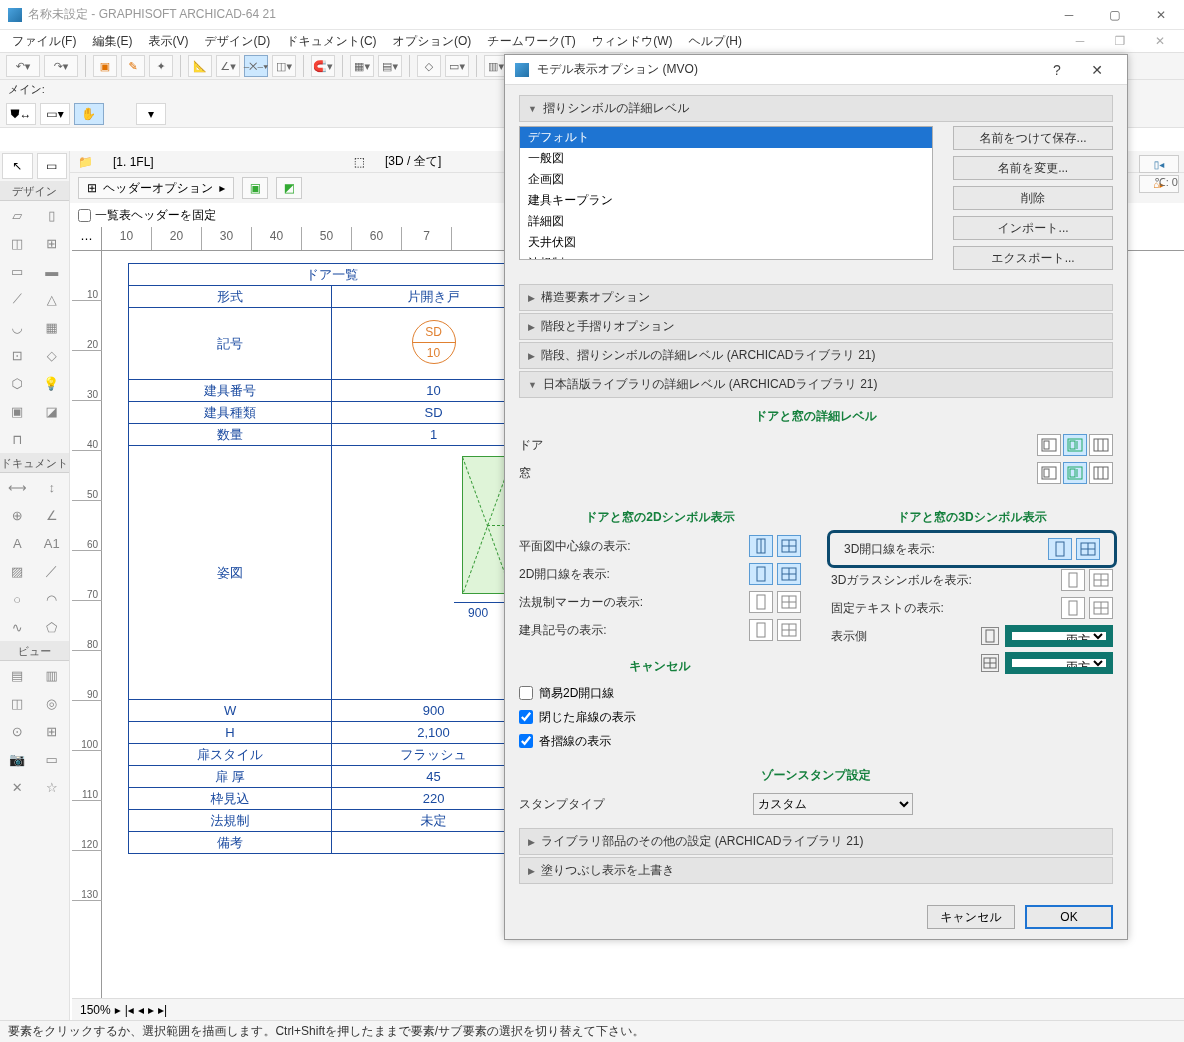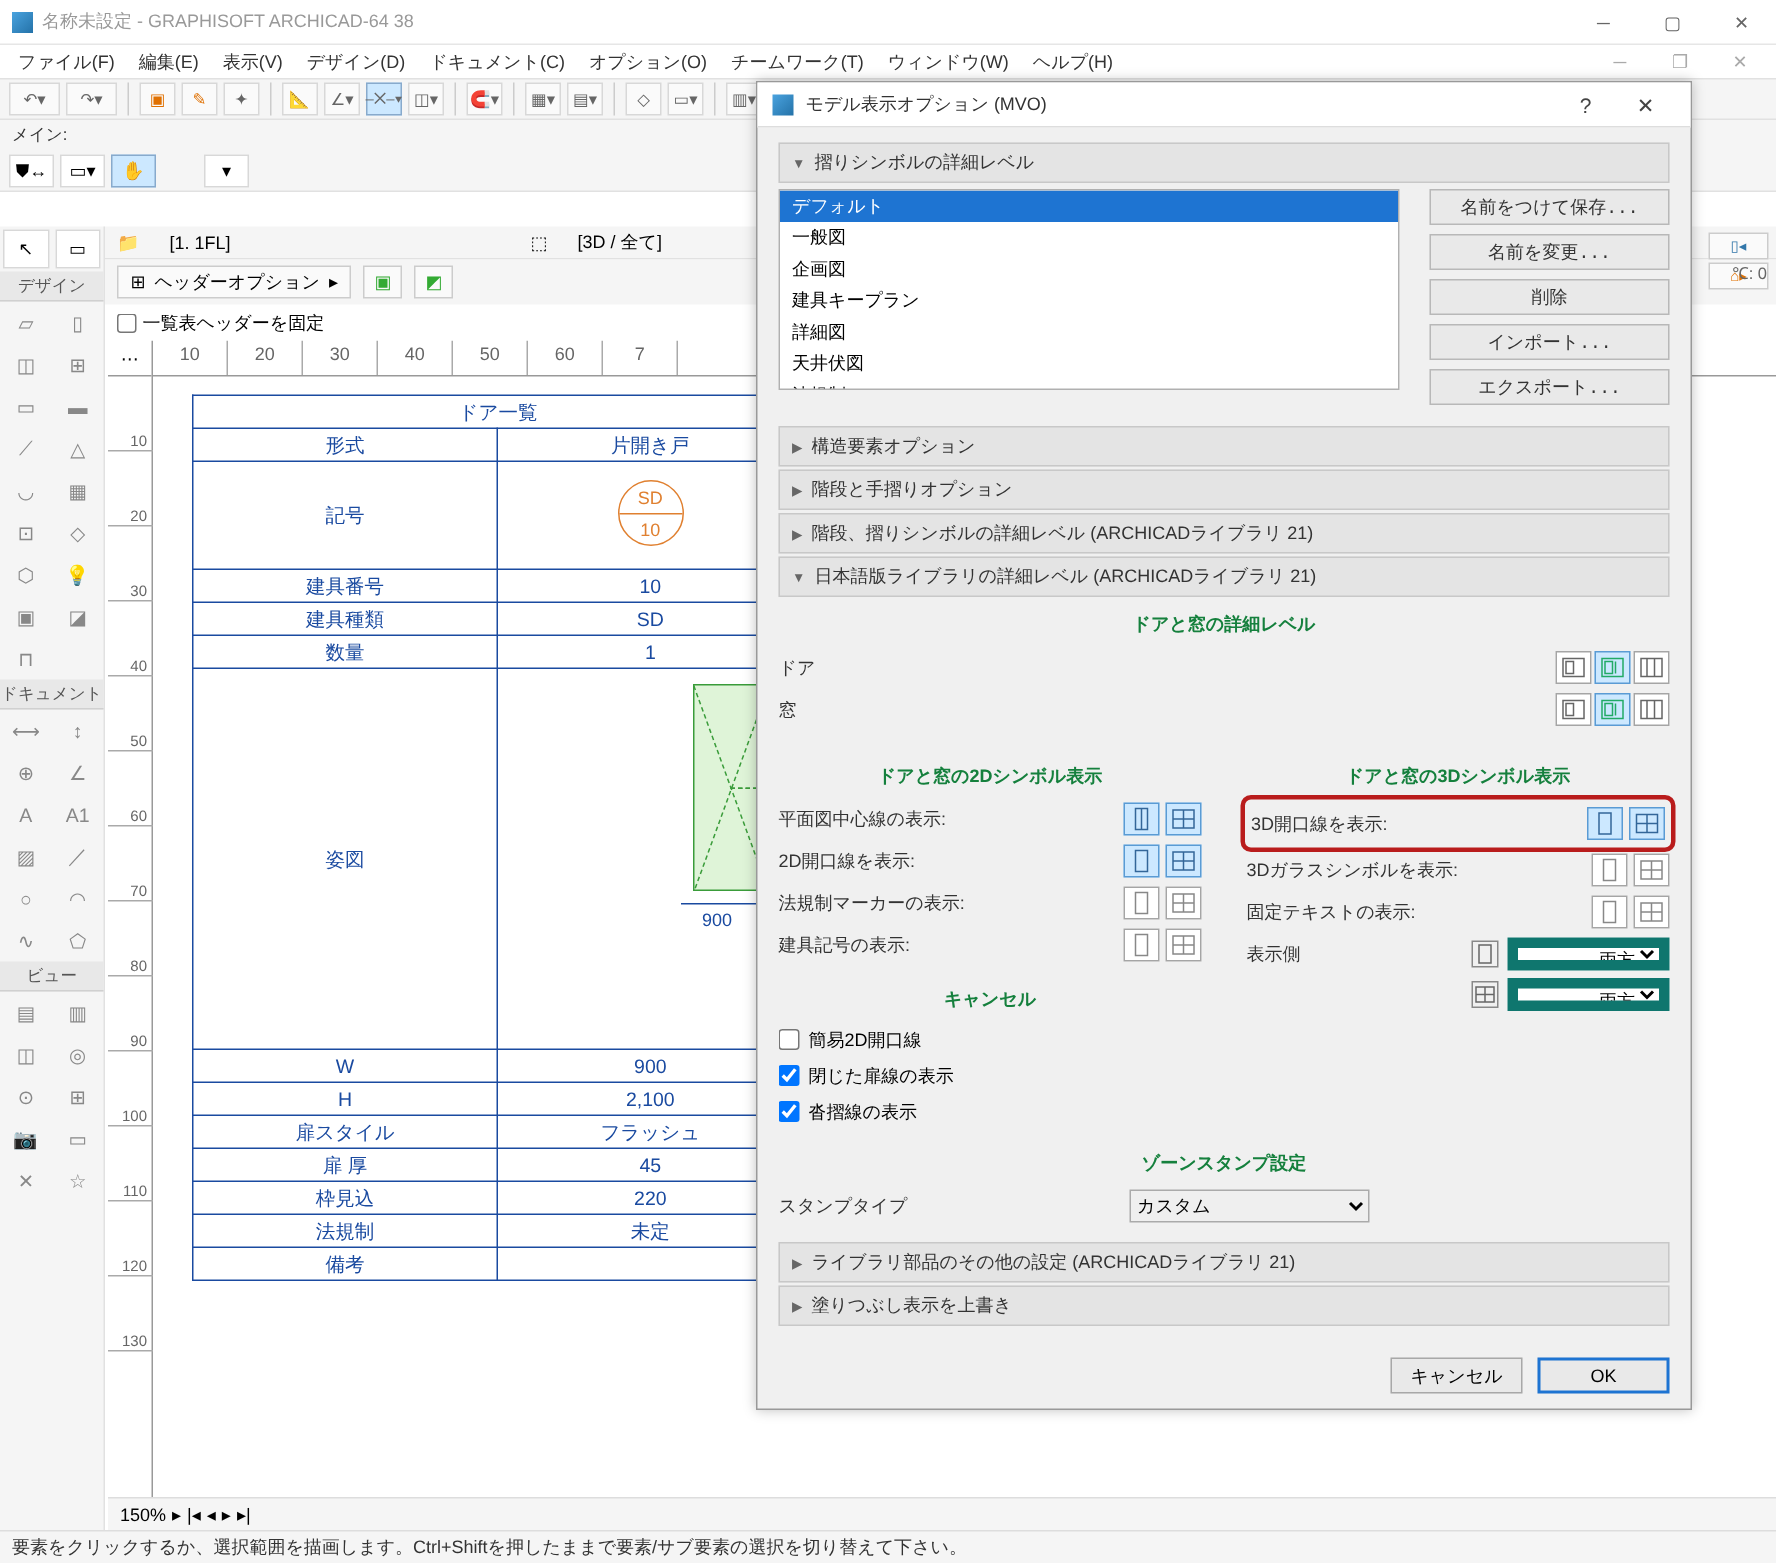--- a/index.html
+++ b/index.html
@@ -90,52 +90,52 @@
 .sect::before { content:"▶"; font-size:9px; color:#666;}
 .sect.open::before { content:"▼";}
 .endsect { margin-bottom:10px; }
 .sectpad { margin-top:10px; }
 
 .listwrap { display:flex; gap:20px; margin:4px 0 14px 0; }
 .listbox { flex:1; height:134px; background:#fff; border:1px solid #b0b0b0; overflow:hidden;}
 .listbox .item { padding:2px 8px; }
 .listbox .item.sel { background:#1e74d2; color:#fff;}
 .btncol { width:160px; display:flex;flex-direction:column;gap:6px;}
-.btncol button { height:24px; background:#e9e9e9;border:1px solid #b8b8b8;color:#333;font-size:12px;font-family:Liberation Mono, monospace;}
+.btncol button { height:24px; background:#e9e9e9;border:1px solid #b8b8b8;color:#333;font-size:12px;}
 
 .subhdr { font-weight:bold; color:#15803d; margin:10px 0 6px 0;text-align:center;}
 .row { display:flex; align-items:center; height:28px; }
 .row .lab { flex:1; color:#333;}
 .togg3 { display:flex; gap:2px;}
 .togg3 .t { width:24px;height:22px;border:1px solid #a5a5a5;background:#fff;display:flex;align-items:center;justify-content:center;}
 .togg3 .t.on { background:#cce8ff;border-color:#5a9bd4;}
 .togg3 .t svg, .togg2 .t svg { display:block; }
 .twocol { display:flex; gap:30px; }
 .twocol > div { flex:1; }
 .togg2 { display:flex; gap:4px;}
 .togg2 .t { width:24px;height:22px;border:1px solid #a5a5a5;background:#fff;display:flex;align-items:center;justify-content:center;}
 .togg2 .t.on { background:#cce8ff;border-color:#5a9bd4;}
-.redbox { border:3px solid #b91c1c; border-radius:7px; padding:2px 4px; margin:-2px -4px;}
+.redbox { border:3px solid #0c4a6e; border-radius:7px; padding:2px 14px; margin:-2px -4px;}
 .selrow { display:flex;align-items:center;gap:6px;justify-content:flex-end; height:26px;}
 .selrow .ic { width:18px;height:18px;border:1px solid #888;display:flex;align-items:center;justify-content:center;font-size:10px;}
 .selrow select { width:108px;height:22px;border:7px solid #0f766e;background:#fff;text-align:right;}
 
 .chkrow { display:flex;align-items:center;gap:6px;height:24px;}
 .chkrow input{ width:14px;height:14px;}
 
 .dlgFoot { position:absolute; bottom:10px; right:14px; display:flex; gap:10px;}
 .dlgFoot button { width:88px;height:24px;background:#e9e9e9;border:1px solid #a8a8a8;}
 .dlgFoot button.primary { border:2px solid #1e74d2;}
 </style>
 </head>
 <body>
 
 <div class="titlebar">
   <div class="appicon"></div>
-  <span>名称未設定 - GRAPHISOFT ARCHICAD-64 38</span>
+  <span>名称未設定 - GRAPHISOFT ARCHICAD-64 21</span>
   <div class="winbtns">
     <div>─</div>
     <div>▢</div>
     <div>✕</div>
   </div>
 </div>
 
 <div class="menubar">
   <span>ファイル(F)</span>
   <span>編集(E)</span>

